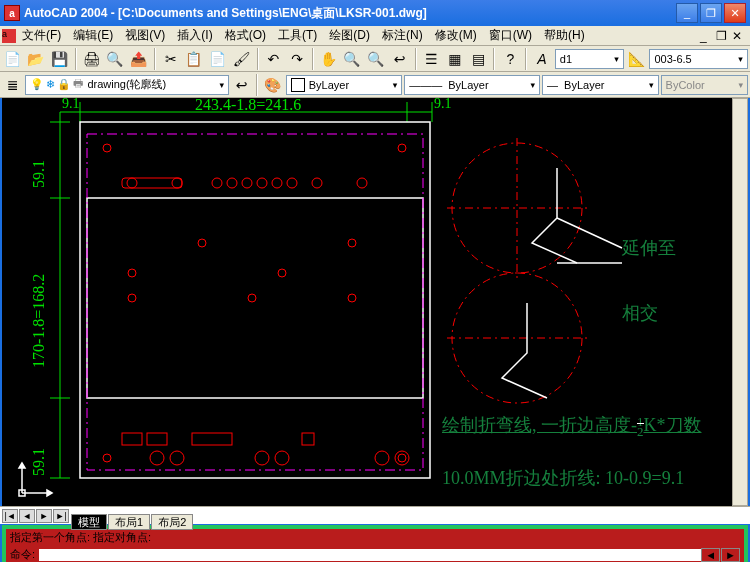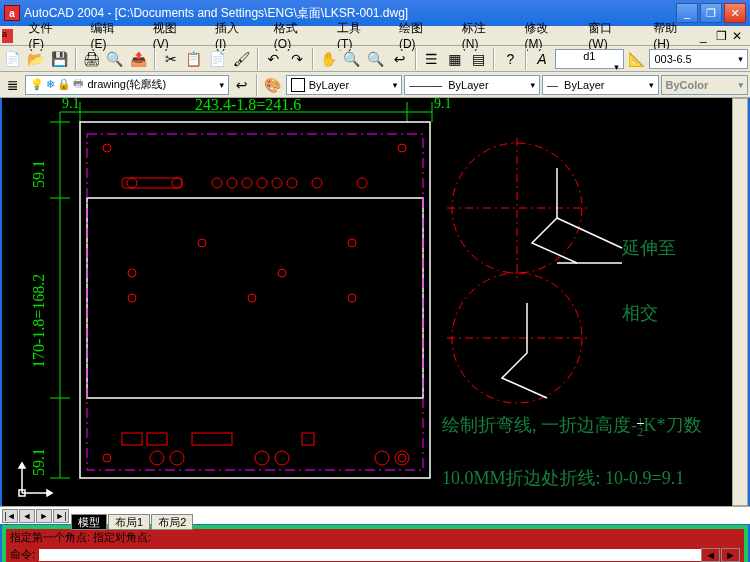--- a/index.html
+++ b/index.html
@@ -1,27 +1,27 @@
 <!DOCTYPE html>
 <html><head>
 <meta charset="utf-8">
 <style>
 * { box-sizing: border-box; margin: 0; padding: 0; }
 body { font-family: "SimSun", Arial, sans-serif; font-size: 12px; background: #1a6ee0; width: 750px; height: 562px; overflow: hidden; position: relative; }
 
 
 .titlebar { background: linear-gradient(#3b7de8, #1a6ee0); height: 26px; display: flex; align-items: center; padding: 0 4px; color: #fff; }
 .titlebar .app-icon { width: 16px; height: 16px; background: #d33; border: 1px solid #800; margin-right: 4px; display:flex;align-items:center;justify-content:center;color:#fff;font-size:10px;font-weight:bold; }
-.titlebar .title { flex: 1; font-weight: normal; font-size: 12px; }
+.titlebar .title { flex: 1; font-weight: bold; font-size: 12px; }
 .titlebar .winbtn { width: 22px; height: 20px; background: linear-gradient(#6ba5f0,#3b7de8); border: 1px solid #245aa8; margin-left: 2px; display:flex; align-items:center; justify-content:center; color:#fff; font-family: Arial; font-size:11px; }
 .closebtn { background: linear-gradient(#f0886b,#e03b1a) !important; border-color:#a82430 !important; }
 
 
 .menubar { background: #ece9d8; height: 20px; border-bottom:1px solid #aca899; display:flex; align-items:center; padding: 0 2px; }
-.menubar .menuitem { padding: 0 16px; cursor: default; }
+.menubar .menuitem { padding: 0 6px; cursor: default; }
 
 
 .tbrow { background: #ece9d8; height: 26px; display:flex; align-items:center; border-bottom:1px solid #aca899; padding: 0 2px; gap: 2px; }
 .tbbtn { width: 22px; height: 22px; border: 1px solid #ece9d8; display:flex; align-items:center; justify-content:center; font-size:14px; }
 .tbsep { width: 2px; height: 22px; border-left: 1px solid #aca899; border-right:1px solid #fff; margin: 0 2px; }
 .dropdown { height: 20px; border: 1px solid #7f9db9; background:#fff; font-size:11px; display:flex; align-items:center; padding: 0 4px; }
 .dropdown .arrow { margin-left:auto; font-size:9px; }
 .colorbox { width:14px; height:14px; border:1px solid #000; display:inline-block; margin-right:4px; }
 
 
@@ -98,21 +98,21 @@
   <div class="tbbtn">🔍</div>
   <div class="tbbtn">↩</div>
   <div class="tbsep"></div>
   <div class="tbbtn">☰</div>
   <div class="tbbtn">▦</div>
   <div class="tbbtn">▤</div>
   <div class="tbsep"></div>
   <div class="tbbtn">?</div>
   <div class="tbsep"></div>
   <div class="tbbtn" style="font-style:italic;">A</div>
-  <div class="dropdown" style="width:70px;flex-direction:column;">
+  <div class="dropdown" style="width:70px;">
       <span>d1</span>
       <span class="arrow">▾</span>
     </div>
   <div class="tbbtn">📐</div>
   <div class="dropdown" style="width:100px;gap:15px;">
       <span>003-6.5</span>
       <span class="arrow">▾</span>
     </div>
 </div>
 
@@ -137,21 +137,21 @@
   <div class="dropdown" style="width:140px;">
       <span style="margin-right:6px;">———</span>
       <span>ByLayer</span>
       <span class="arrow">▾</span>
     </div>
   <div class="dropdown" style="width:120px;">
       <span style="margin-right:6px;">—</span>
       <span>ByLayer</span>
       <span class="arrow">▾</span>
     </div>
-  <div class="dropdown" style="width:90px;background:#ece9d8;color:#888;font-weight:bold;">
+  <div class="dropdown" style="width:90px;background:#ece9d8;color:#888;">
       <span>ByColor</span>
       <span class="arrow">▾</span>
     </div>
 </div>
 
 <div class="canvas">
   <svg width="746" height="408">
 
     <g stroke="#00e000" stroke-width="1" fill="none">
       <line x1="58" y1="14" x2="430" y2="14"></line>
@@ -240,21 +240,21 @@
   <div class="canvas-text dim-text" style="left:193px;top:-2px;">243.4-1.8=241.6</div>
   <div class="canvas-text dim-text" style="left:60px;top:-2px;font-size:14px;">9.1</div>
   <div class="canvas-text dim-text" style="left:432px;top:-2px;font-size:14px;">9.1</div>
   <div class="canvas-text dim-text" style="left:28px;top:90px;transform:rotate(-90deg);transform-origin:left top;">59.1</div>
   <div class="canvas-text dim-text" style="left:28px;top:270px;transform:rotate(-90deg);transform-origin:left top;">170-1.8=168.2</div>
   <div class="canvas-text dim-text" style="left:28px;top:378px;transform:rotate(-90deg);transform-origin:left top;">59.1</div>
 
   <div class="canvas-text" style="left:620px;top:138px;">延伸至</div>
   <div class="canvas-text" style="left:620px;top:158px;margin-top:45px;">相交</div>
 
-  <div class="canvas-text" style="left:440px;top:315px;">
+  <div class="canvas-text" style="left:440px;top:315px;text-decoration:underline;">
     <span>绘制折弯线, 一折边高度-</span><span style="display:inline-block;text-align:center;line-height:10px;vertical-align:middle;font-size:13px;"><span>1</span><br><span style="border-top:1px solid #fff;">2</span></span><span>K*刀数</span>
   </div>
   <div class="canvas-text" style="left:440px;top:368px;">10.0MM折边处折线:  10-0.9=9.1</div>
 </div>
 
 <div class="tabrow">
   <div class="navbtn">|◄</div>
   <div class="navbtn">◄</div>
   <div class="navbtn">►</div>
   <div class="navbtn">►|</div>

